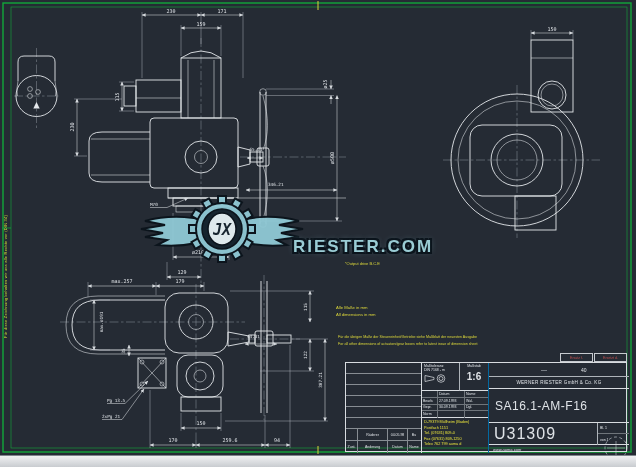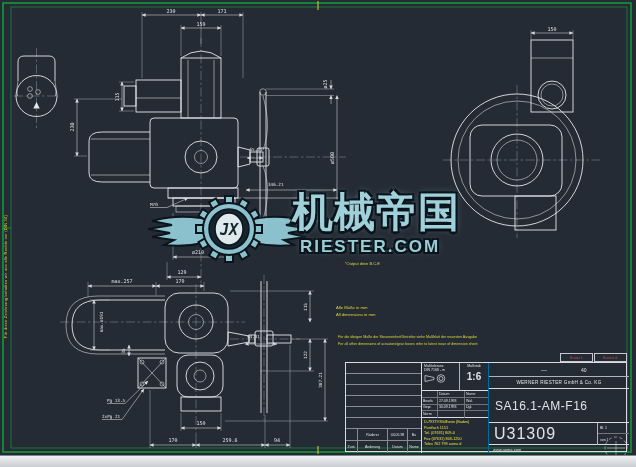--- a/index.html
+++ b/index.html
@@ -12,21 +12,21 @@
   .dim{fill:none;stroke:#d6dade;stroke-width:0.55}
   .ext{fill:none;stroke:#b9bec4;stroke-width:0.45}
   .cl{fill:none;stroke:#9ba2a9;stroke-width:0.45;stroke-dasharray:9 2.5 2.5 2.5}
   .dt{fill:#dfe3e7;font-size:5px}
   .dt4{fill:#dfe3e7;font-size:4.3px}
   .grn{stroke:#12a83a;fill:none}
   .note{position:absolute;color:#ddd83a;white-space:nowrap}
   .margin-note{position:absolute;left:3px;top:338px;width:210px;transform:rotate(-90deg);transform-origin:0 0;
     font-size:4px;color:#d3dc35;white-space:nowrap;letter-spacing:.2px}
   
-  .wm{position:absolute;left:140px;top:188px;width:330px;height:84px;opacity:.96}
+  .wm{position:absolute;left:133px;top:188px;width:330px;height:84px;opacity:.96}
   .wm-cn{position:absolute;left:152px;top:4px;font-size:41px;font-weight:bold;line-height:1;color:#a6d7e0;
     font-family:"DejaVu Sans",sans-serif;letter-spacing:1px;
     text-shadow:-2px -2px 0 #0a141c,2px -2px 0 #0a141c,-2px 2px 0 #0a141c,2px 2px 0 #0a141c,0 3px 0 #0a141c,0 0 7px rgba(150,210,220,.55)}
   .wm-site{position:absolute;left:160px;top:49px;font-size:17px;font-weight:bold;letter-spacing:2px;color:#9fd3db;
     text-shadow:-2px -2px 0 #0a141c,2px -2px 0 #0a141c,-2px 2px 0 #0a141c,2px 2px 0 #0a141c,0 2px 0 #0a141c,0 0 6px rgba(150,210,220,.5)}
   
   .tb{position:absolute;left:345px;top:362px;width:282px;height:90px;border:1px solid #d8dce0;color:#dfe3e7}
   .tb-rev{position:absolute;left:0;top:0;width:76px;height:90px;border-right:1px solid #d8dce0}
   .rev-row{height:11px;border-bottom:1px solid #878d93;display:flex}
   .rev-entry,.rev-head{height:12px;font-size:3.5px;align-items:center}
@@ -304,21 +304,20 @@
         <rect x="-4" y="-33" width="8" height="10" transform="rotate(270)"></rect>
         <rect x="-4" y="-33" width="8" height="10" transform="rotate(300)"></rect>
         <rect x="-4" y="-33" width="8" height="10" transform="rotate(330)"></rect>
       </g>
       <circle r="26"></circle>
     </g>
     <circle r="20" fill="#16242e" stroke="#0b141c" stroke-width="1.5"></circle>
     <ellipse rx="14" ry="16" fill="#e6f1f4" stroke="#0b141c" stroke-width="1.5"></ellipse>
     <text y="5.5" text-anchor="middle" font-size="15" font-weight="bold" font-style="italic" fill="#16242e" font-family="DejaVu Serif, serif">JX</text>
   </svg>
-  <div class="wm-cn">机械帝国</div>
   <div class="wm-site">RIESTER.COM</div>
 </div>
 
 <div class="ersatz" style="left:560px;top:353px">Ersatz f.</div>
 <div class="ersatz" style="left:594px;top:353px">Ersetzt d.</div>
 
 <div class="tb">
 
   <div class="tb-rev">
     <div class="rev-row"></div>

